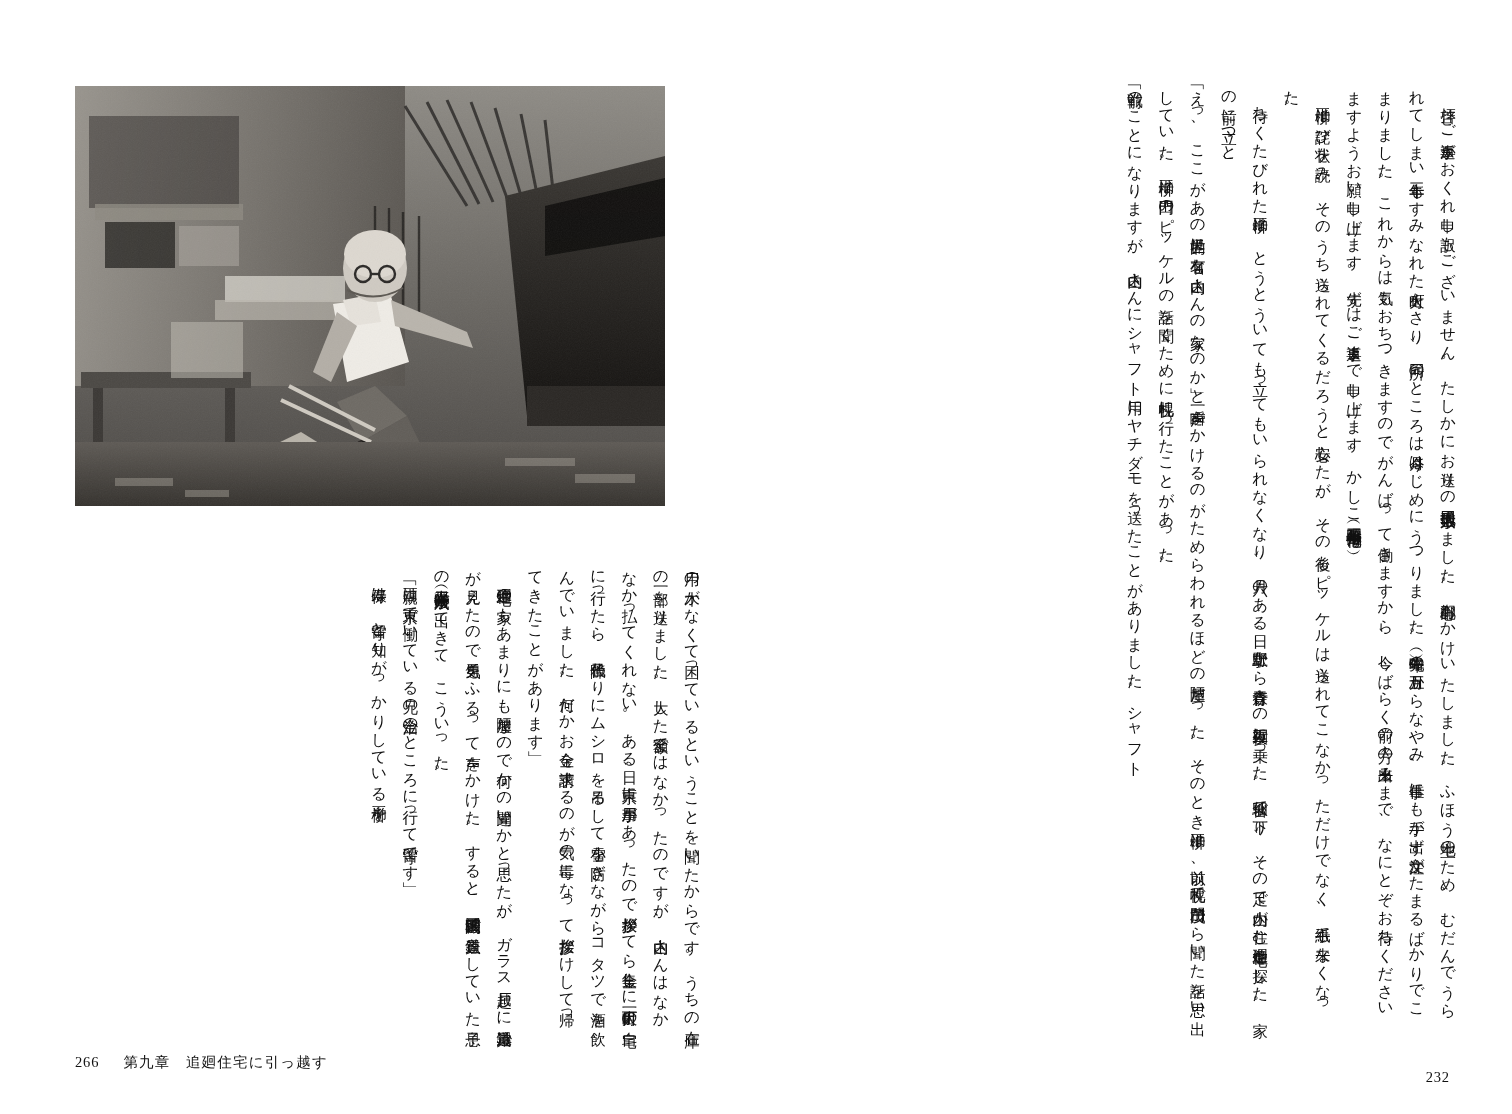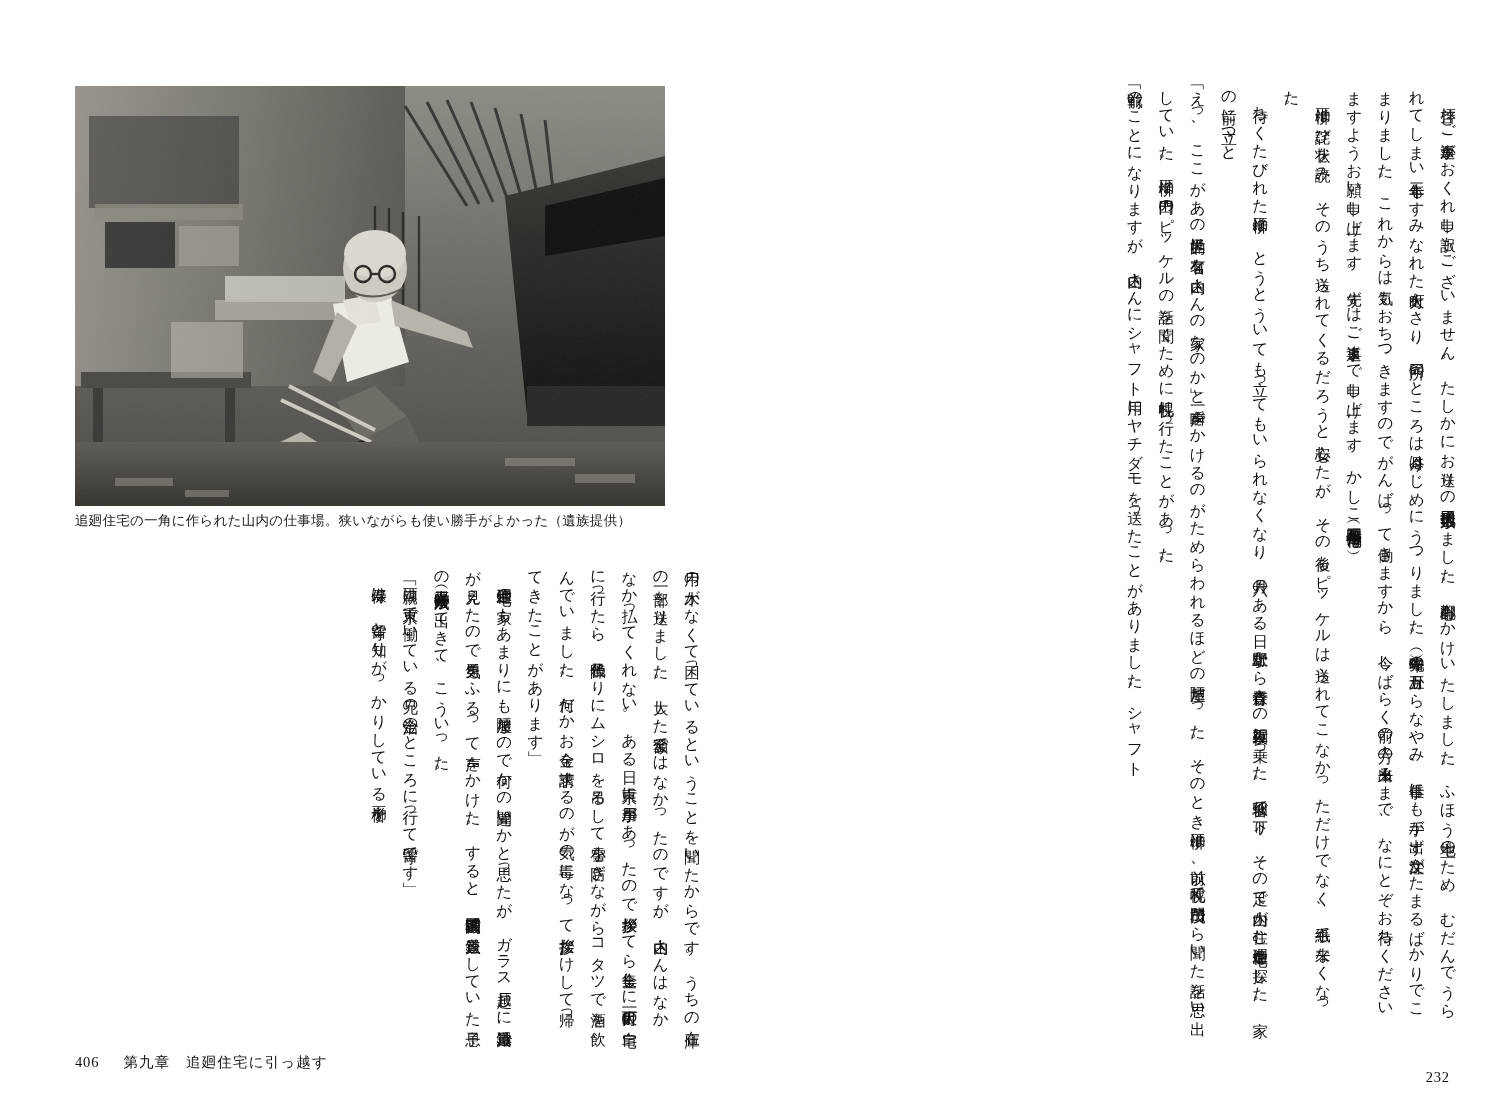--- a/index.html
+++ b/index.html
@@ -249,31 +249,30 @@
             <rect x="110" y="404" width="44" height="7"></rect>
             <rect x="430" y="372" width="70" height="8"></rect>
             <rect x="500" y="388" width="60" height="9"></rect>
           </g>
 
           <rect x="0" y="0" width="590" height="420" filter="url(#grain)" fill="#ffffff" opacity="0.35"></rect>
         </svg>
       </div>
     </div>
 
-    <div class="caption">追廻住宅の一角に作られた山内の仕事場。狭いながらも使い勝手がよかった（遺族提供）</div>
 
     <div class="left-body">
       <p class="noindent">用の木がなくて困っているということを聞いたからです。うちの在庫の一部を送りました。大した金額ではなかったのですが、山内さんはなかなか払ってくれない。ある日、東京に用事があったので挨拶がてら集金しに大町一丁目の自宅に行ったら、障子代わりにムシロを吊るして小雪を防ぎながらコタツで酒を飲んでいました。何だかお金を請求するのが気の毒になって挨拶だけして帰ってきたことがあります」</p>
       <p>追廻住宅の家もあまりにも陋屋なので何かの間違いかと思ったが、ガラス戸越しに鍛冶道具が見えたので勇気をふるって声をかけた。すると、国鉄機関区で鉄道員をしていた息子の寿保（当時二十六歳）が出てきて、こういった。</p>
       <p>「両親は東京で働いている兄の金治のところに行って留守です」</p>
       <p>寿保は、留守と知りがっかりしている平柳を</p>
     </div>
 
     <div class="folio-left">
-      <span>406</span>
+      <span>266</span>
       <span class="folio-chapter">第九章　追廻住宅に引っ越す</span>
     </div>
   </div>
 
   <div class="page-right">
     <div class="right-body">
       <p>拝啓　ご返事がおくれ申し訳もございません。たしかにお送りの弐千円他入手致しました。御心配おかけいたしました。ふほう地主のため、むだんでうられてしまい三十年もすみなれた大町をさり、同所のところは今月はじめにうつりました。（中略）先年の五月からなやみ、仕事にも手が出ず注文がたまるばかりでこまりました。これからは気もおちつきますのでがんばって働きますから、今しばらく前の方々の出来るまで、なにとぞお待ちくださいますようお願い申し上げます。先ずはご返事まで申し上げます。かしこ（昭和三十七年二月二十七日付け）</p>
       <p>平柳は詫び状を読み、そのうち送られてくるだろうと安心したが、その後もピッケルは送られてこなかっただけでなく、手紙も来なくなった。</p>
       <p>待ちくたびれた平柳は、とうとういても立ってもいられなくなり、六月のある日、上野駅から青森行きの夜行列車に乗った。仙台駅で下り、その足で山内が住む追廻住宅を探した。家の前に立つと、</p>
       <p class="noindent">「えっ、ここがあの世界的に有名な山内さんの家なのか」と一瞬声をかけるのがためらわれるほどの陋屋だった。そのとき平柳は、以前、札幌で門田茂から聞いた話を思い出していた。平柳は門田のピッケルの話を聞くために札幌に行ったことがあった。</p>

